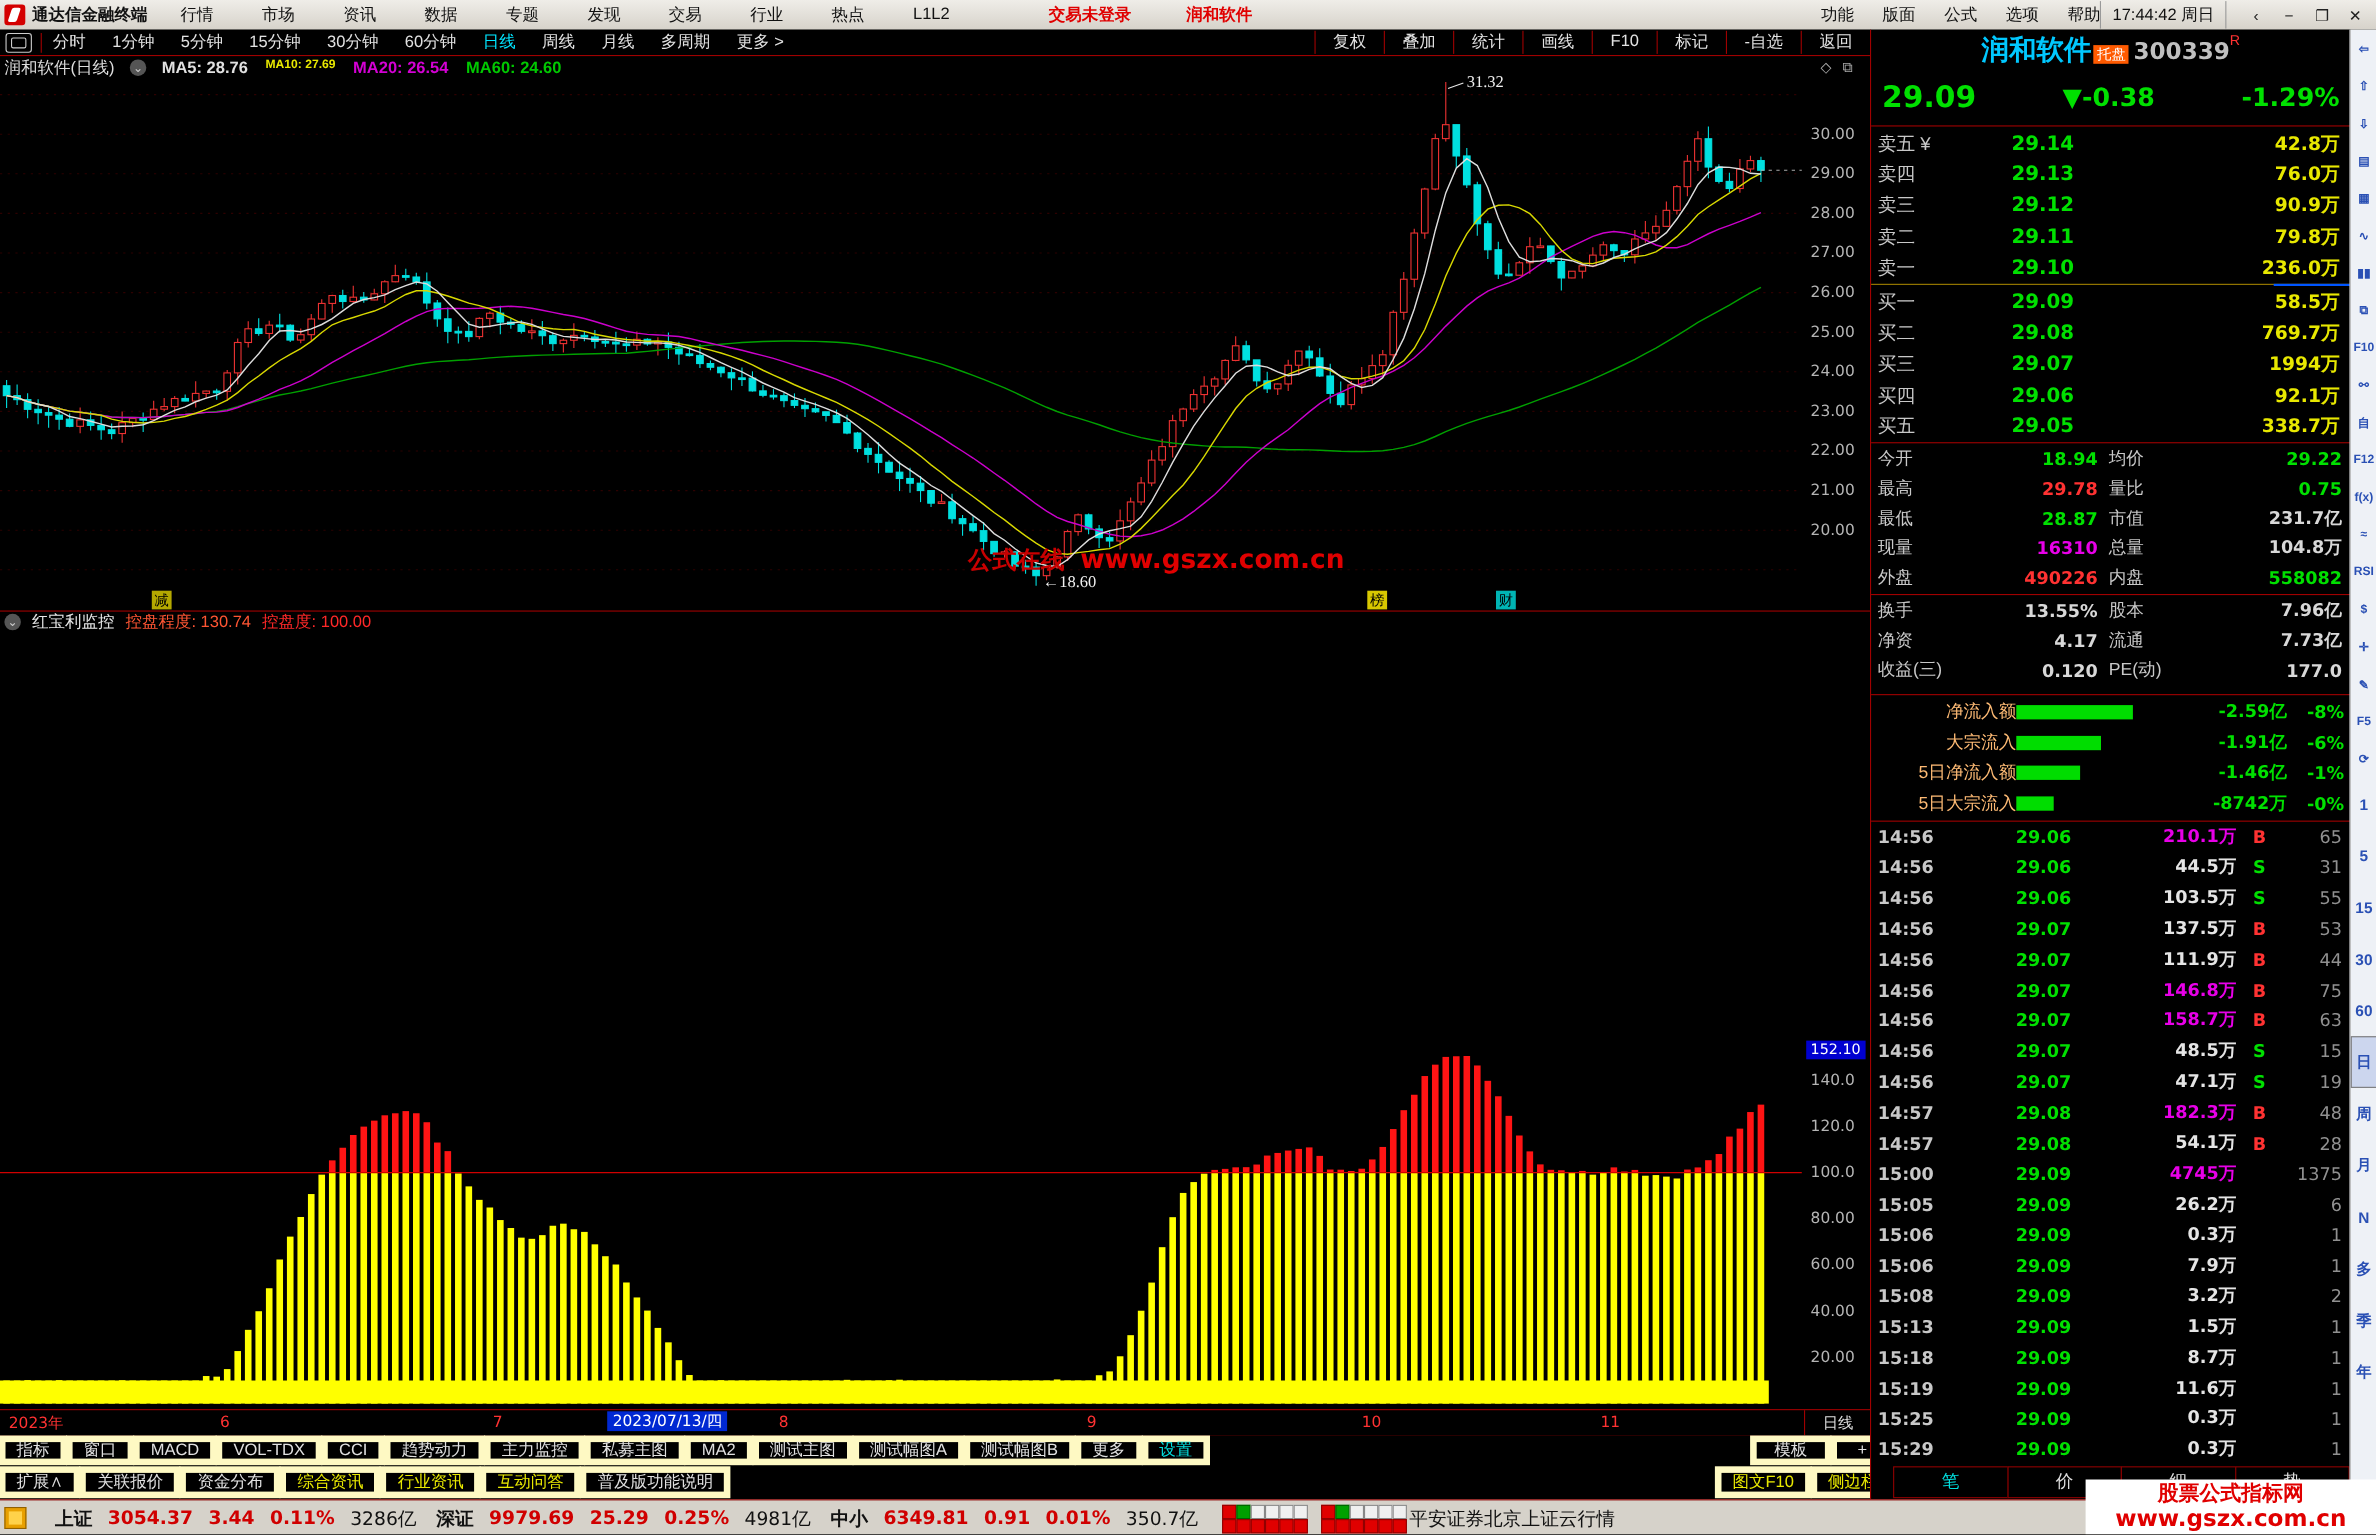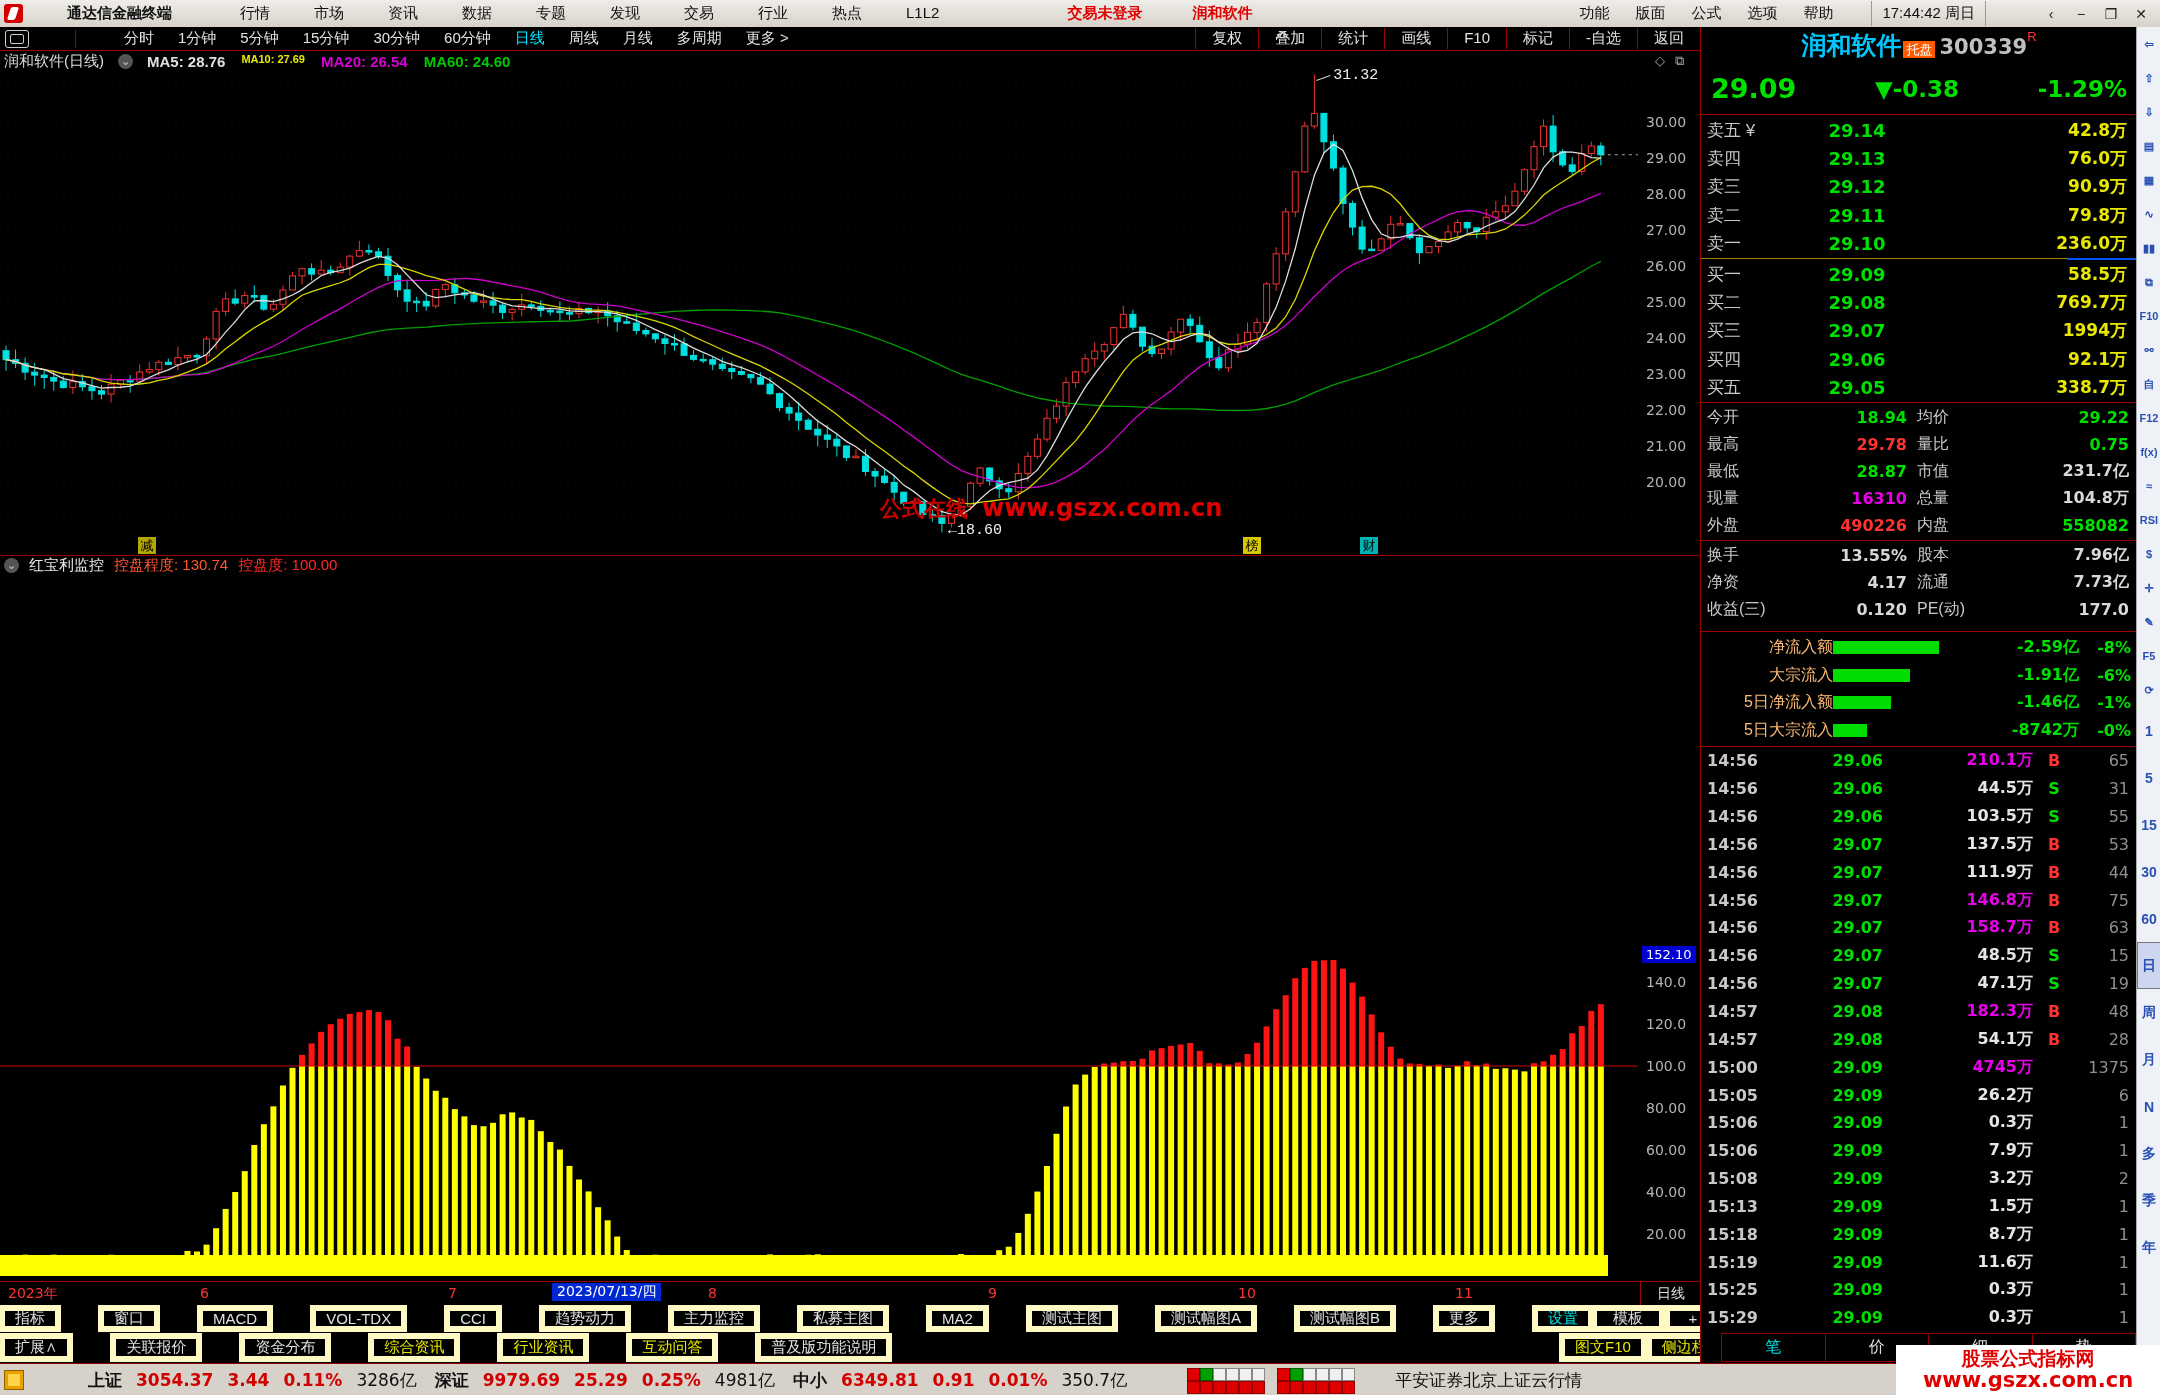--- a/index.html
+++ b/index.html
@@ -1,18 +1,18 @@
 <!DOCTYPE html>
 <html><head>
 <meta charset="utf-8">
 <style>
   html,body{margin:0;padding:0;background:#222;}
   #root{position:relative;width:2160px;height:1395px;background:#000;overflow:hidden;
         font-family:"Liberation Sans",sans-serif;-webkit-font-smoothing:antialiased;}
-  .abs{position:absolute;gap:38px;}
+  .abs{position:absolute;}
   
   #titlebar{left:0;top:0;width:2160px;height:27px;background:linear-gradient(#efede8,#d6d2ca);
     display:flex;align-items:center;font-size:15px;color:#111;}
   #app-logo{width:19px;height:19px;margin:0 6px 0 4px;background:#d40000;border-radius:3px;position:relative;flex:0 0 auto;}
   #app-logo:after{content:"";position:absolute;left:5px;top:3px;width:8px;height:13px;background:#fff;transform:skewX(-18deg);border-radius:2px;}
   #app-title{font-weight:bold;margin-right:30px;}
   #menu-items{display:flex;gap:44px;}
   .menu-item{cursor:default;}
   #menu-alerts{display:flex;gap:50px;margin-left:90px;color:#e00000;font-weight:bold;}
   #menu-right{display:flex;gap:26px;margin-left:auto;align-items:center;}
@@ -33,21 +33,21 @@
   
   #ma-row{left:0;top:51px;width:1700px;height:21px;display:flex;align-items:center;font-size:15px;color:#ddd;gap:14px;}
   #ma-title{margin-left:4px;}
   .chev-circle{width:15px;height:15px;border-radius:50%;background:#555;color:#ccc;font-size:11px;display:inline-flex;align-items:center;justify-content:center;}
   #ma-items{display:flex;gap:16px;}
   #chart-corner{position:absolute;left:1655px;top:53px;color:#aaa;font-size:13px;display:flex;gap:10px;}
   
   #main-svg{position:absolute;left:0;top:72px;}
   #sub-svg{position:absolute;left:0;top:576px;}
   .ylab{position:absolute;left:1646px;width:52px;font-size:14px;color:#b4b4b4;font-family:"DejaVu Sans",sans-serif;}
-  .ann{position:absolute;color:#f0f0f0;font-size:15px;font-family:Liberation Mono, monospace;z-index:5;}
+  .ann{position:absolute;color:#f0f0f0;font-size:15px;font-family:Liberation Serif, serif;z-index:5;}
   #wm-main{position:absolute;left:880px;top:494px;z-index:4;font-weight:bold;}
   #wm-cn{color:#c80000;font-size:22px;margin-right:14px;}
   #wm-url{color:#e00000;font-size:24px;font-family:"DejaVu Sans",sans-serif;}
   .mini-badge{position:absolute;top:537px;width:18px;height:17px;font-size:13px;color:#000;display:flex;align-items:center;justify-content:center;z-index:5;}
   .red-hline{position:absolute;height:1px;background:#a00000;}
   
   #sub-title{left:0;top:556px;width:1700px;height:19px;display:flex;align-items:center;gap:10px;font-size:15px;}
   #sub-name{color:#e8e8e8;}
   #sub-p1{color:#ff5533;}
   #sub-p2{color:#ff2828;}

